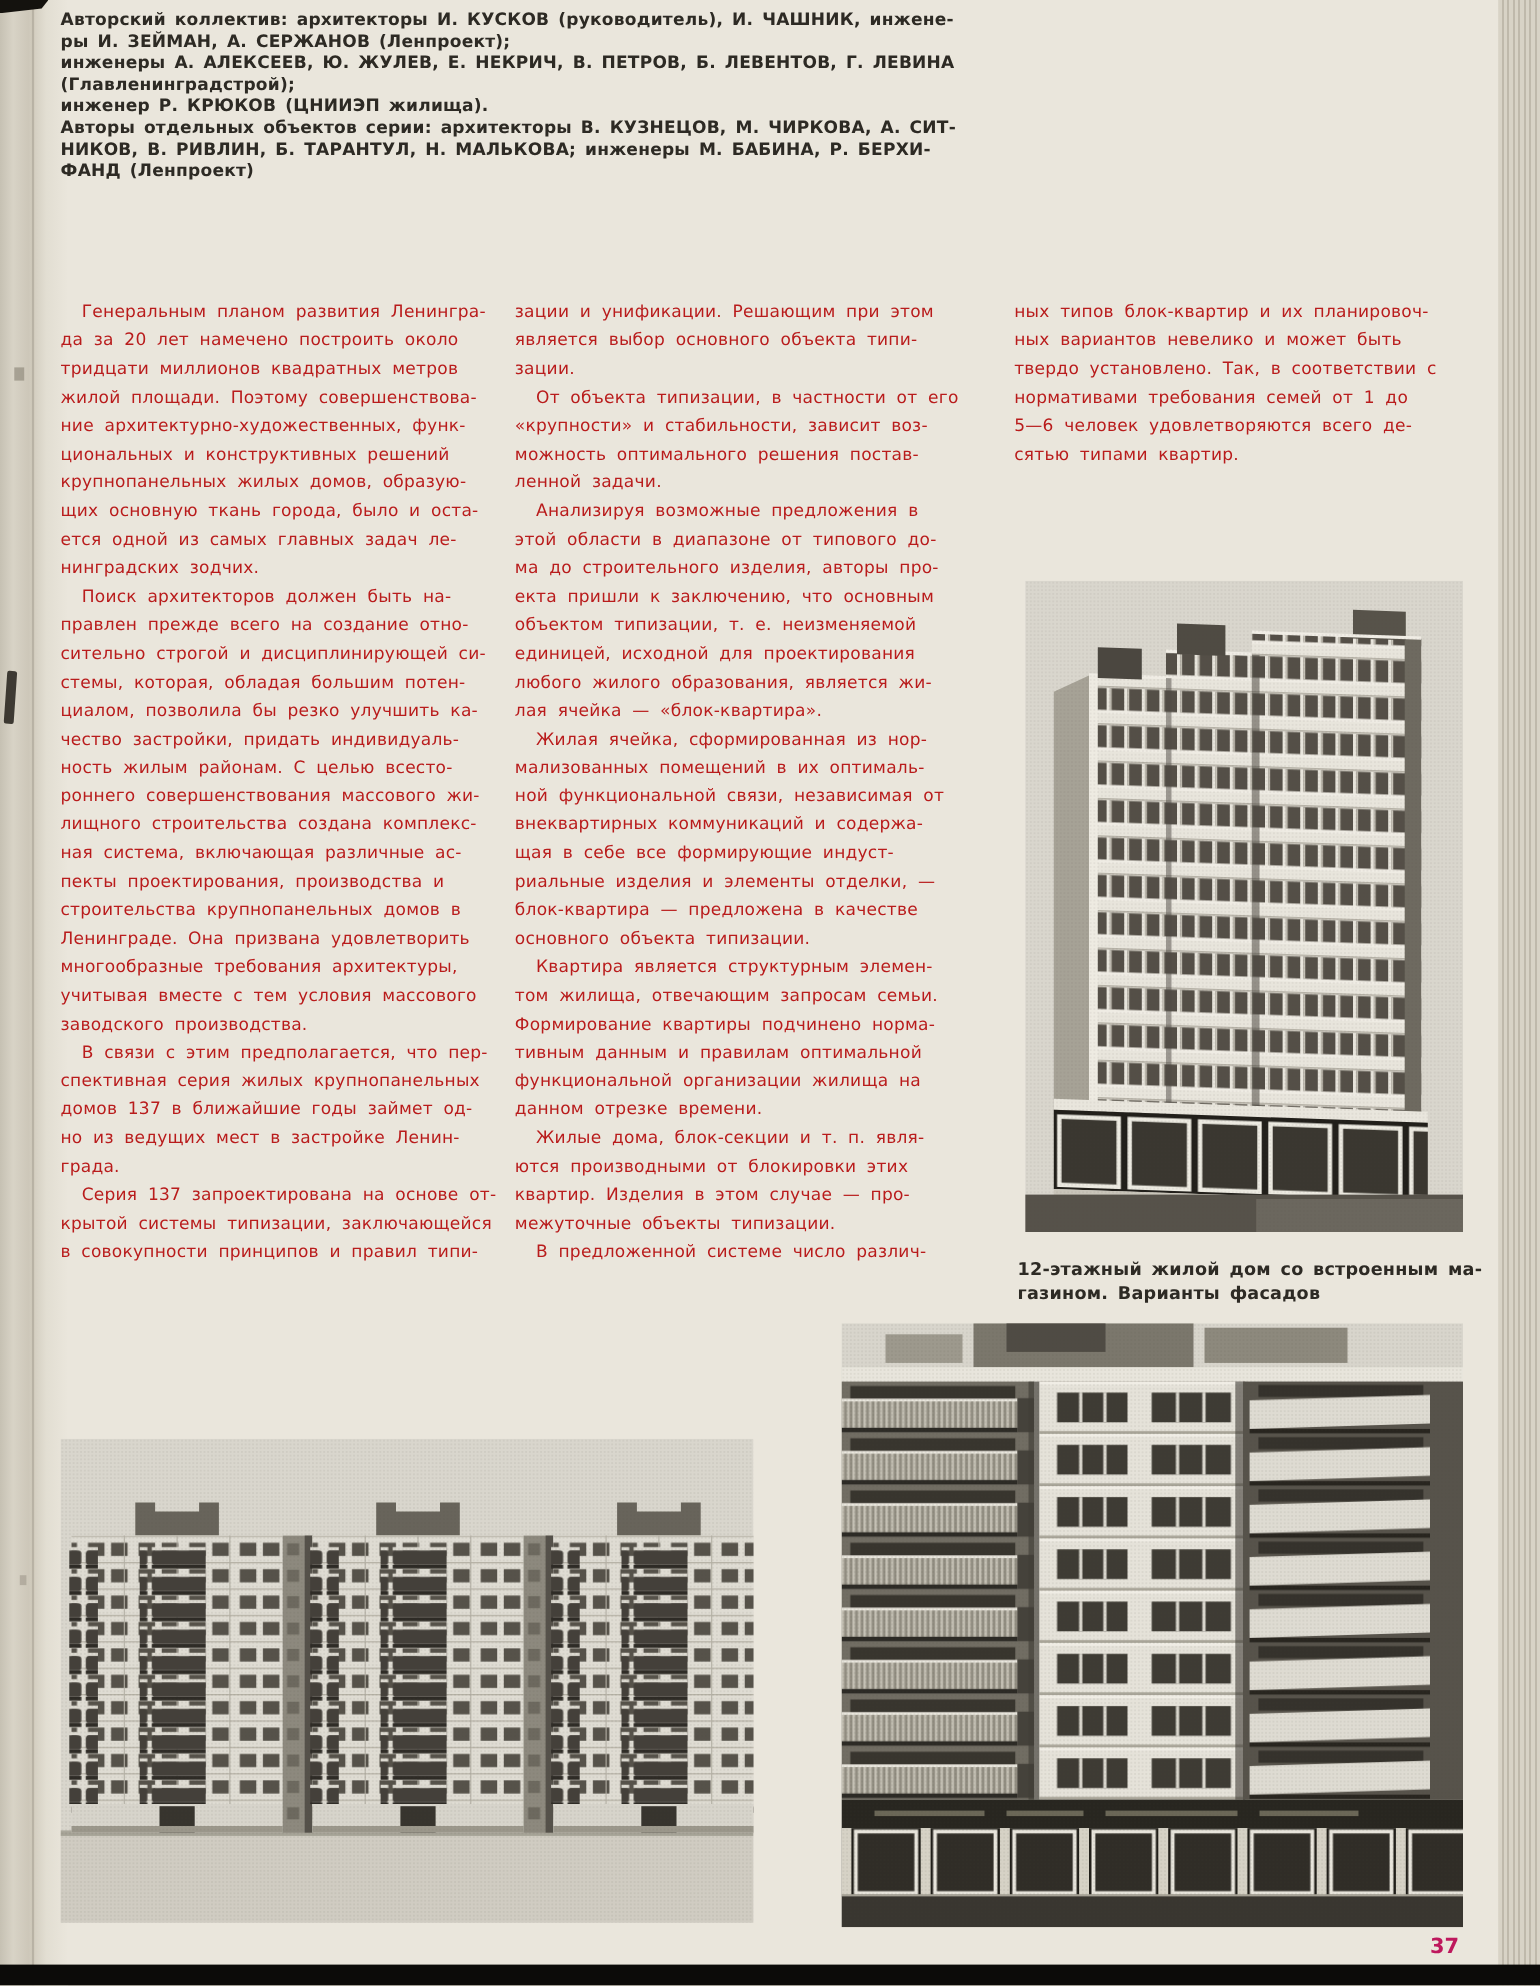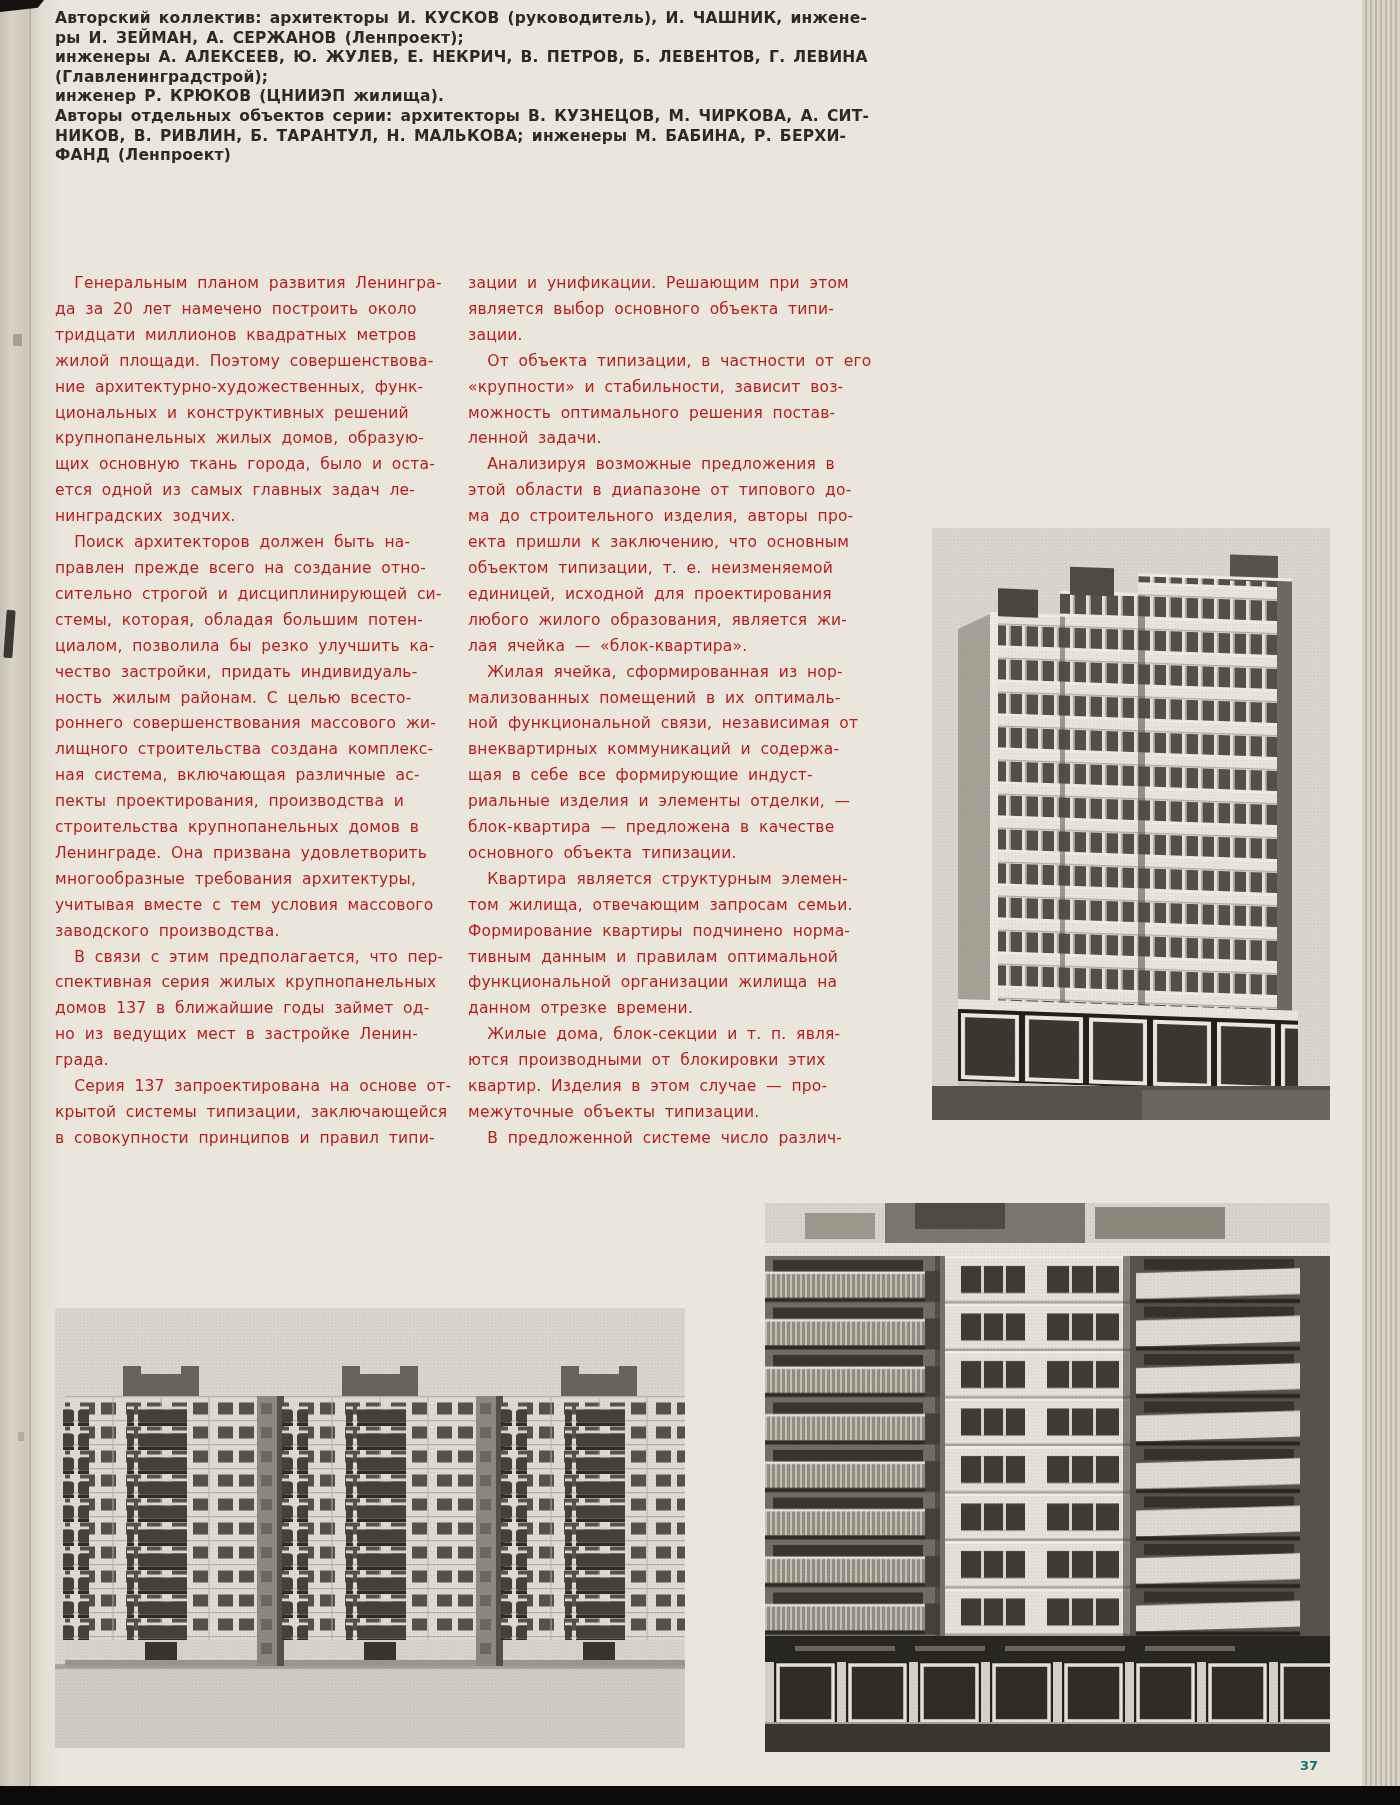--- a/index.html
+++ b/index.html
@@ -37,21 +37,21 @@
   }
   .col1{left:55px;width:455px;}
   .col2{left:468px;width:440px;}
   .col3{left:922px;width:400px;}
   .caption{
     font-size:16px;font-weight:bold;line-height:22px;
     letter-spacing:.2px;word-spacing:3px;color:#2d2a24;white-space:pre-wrap;
   }
   .caption-photo{left:925px;top:1143px;width:430px;}
   .caption-left{left:55px;top:1315px;width:420px;}
-  .pageno{left:1300px;top:1758px;width:60px;font-size:13px;font-weight:bold;color:#0f766e;}
+  .pageno{left:1300px;top:1758px;width:60px;font-size:19px;font-weight:bold;color:#be185d;}
   figure{margin:0;}
   .figA{left:932px;top:528px;width:398px;height:592px;}
   .figB{left:55px;top:1308px;width:630px;height:440px;}
   .figC{left:765px;top:1203px;width:565px;height:549px;}
   figure svg{display:block;width:100%;height:100%;}
 </style>
 </head>
 <body>
 
 <div class="page">
@@ -133,20 +133,26 @@
 том жилища, отвечающим запросам семьи.
 Формирование квартиры подчинено норма-
 тивным данным и правилам оптимальной
 функциональной организации жилища на
 данном отрезке времени.
   Жилые дома, блок-секции и т. п. явля-
 ются производными от блокировки этих
 квартир. Изделия в этом случае — про-
 межуточные объекты типизации.
   В предложенной системе число различ-</div>
+  <div class="abs bodycol col3">ных типов блок-квартир и их планировоч-
+ных вариантов невелико и может быть
+твердо установлено. Так, в соответствии с
+нормативами требования семей от 1 до
+5—6 человек удовлетворяются всего де-
+сятью типами квартир.</div>
 
   <figure class="abs figA">
     <svg viewBox="0 0 398 592" xmlns="http://www.w3.org/2000/svg">
       <defs>
         <pattern id="pA-half" width="3.4" height="3.4" patternUnits="userSpaceOnUse">
           <circle cx="1.7" cy="1.7" r=".8" fill="#403c35" fill-opacity=".09"></circle>
         </pattern>
         <pattern id="pA-win" width="16" height="34" patternUnits="userSpaceOnUse" patternTransform="translate(58,84)">
           <rect width="16" height="34" fill="#e8e5dc"></rect>
           <rect y="9" width="16" height="1.4" fill="#b2aea3"></rect>
@@ -178,20 +184,22 @@
         <rect x="26" y="470" width="340" height="10" fill="#e9e6dd"></rect>
         <rect x="26" y="480" width="340" height="72" fill="url(#pA-shop)"></rect>
         <rect x="26" y="552" width="340" height="8" fill="#c9c5ba"></rect>
       </g>
       <rect x="0" y="558" width="398" height="34" fill="#56524a"></rect>
       <rect x="210" y="562" width="188" height="30" fill="#6b675e"></rect>
       <rect width="398" height="592" fill="url(#pA-half)"></rect>
     </svg>
   </figure>
 
+  <div class="abs caption caption-photo">12-этажный жилой дом со встроенным ма-
+газином. Варианты фасадов</div>
 
   <div class="abs caption caption-left">Фасад 16-этажного жилого дома</div>
 
   <figure class="abs figB">
     <svg viewBox="0 0 630 440" xmlns="http://www.w3.org/2000/svg">
       <defs>
         <pattern id="pB-half" width="3.4" height="3.4" patternUnits="userSpaceOnUse">
           <circle cx="1.7" cy="1.7" r=".8" fill="#403c35" fill-opacity=".10"></circle>
         </pattern>
         <pattern id="pB-win" width="46" height="24" patternUnits="userSpaceOnUse" patternTransform="translate(10,88)">

